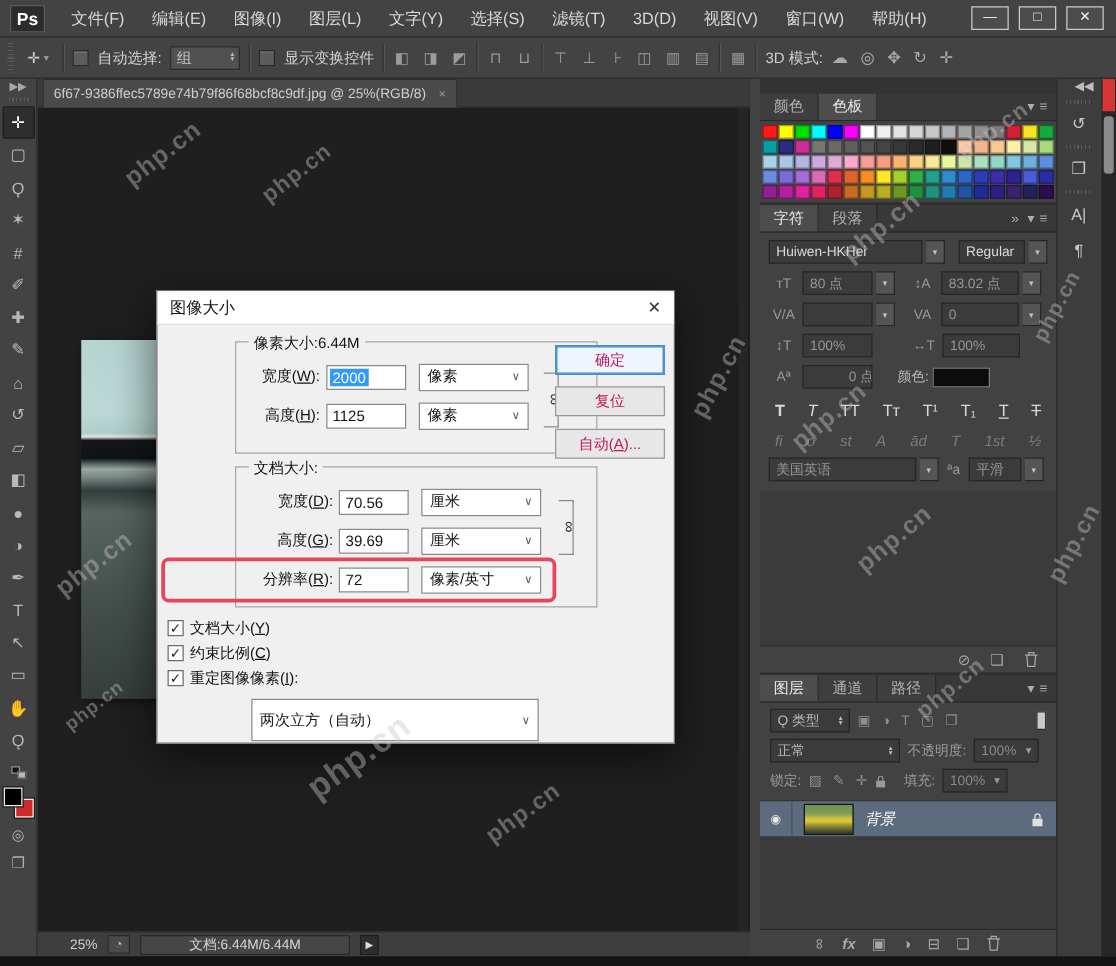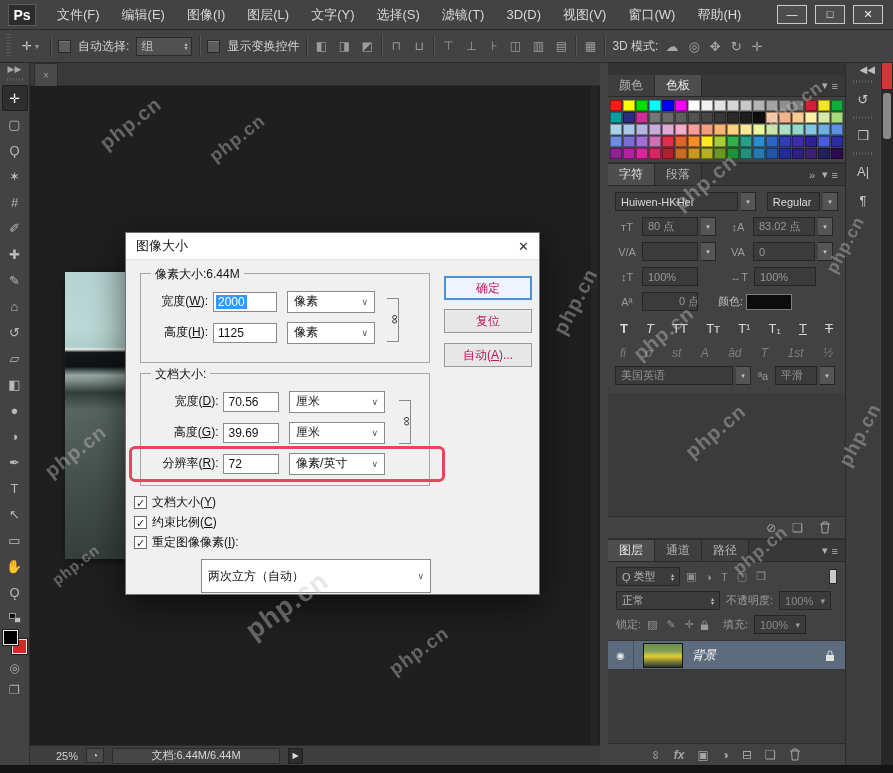--- a/index.html
+++ b/index.html
@@ -51,21 +51,21 @@
   .canvas{position:absolute;left:30px;top:86px;width:570px;height:659px;background:#1f1f1f;z-index:1;}
   .photo{position:absolute;left:35px;top:186px;width:60px;height:287px;
     background:linear-gradient(180deg,#b6d4d0 0%,#bcd9d5 20%,#b0cfca 26%,#e3e7e2 27%,#15181a 28%,#101316 33%,#3d4b4b 34%,#9aa8a4 36%,#7e8d89 38%,#323e3c 42%,#586560 48%,#4e5a56 62%,#424d49 78%,#363f3c 100%);
     box-shadow:2px 2px 8px rgba(0,0,0,.5);}
   .vscroll{position:absolute;right:2px;top:0;width:7px;height:100%;background:#262626;}
 
   
   .dialog{position:absolute;left:125px;top:232px;width:415px;height:363px;background:#f0f0f0;border:1px solid #707070;box-shadow:0 10px 34px rgba(0,0,0,.6);z-index:30;font-size:12px;color:#111;}
   .dtitle{height:27px;background:#fff;border-bottom:1px solid #e0e0e0;display:flex;align-items:center;padding:0 10px;font-size:13px;color:#151515;}
   .dclose{margin-left:auto;color:#333;font-size:13px;}
-  .grp{position:absolute;border:1px solid #a6a6a6;}
+  .grp{position:absolute;border:1px solid #a6a6a6;margin-left:48px;}
   .glegend{position:absolute;top:-8px;left:10px;background:#f0f0f0;padding:0 4px;font-size:12px;color:#111;white-space:nowrap;}
   .rows{position:absolute;left:6px;top:12px;right:44px;display:flex;flex-direction:column;}
   .frow{display:flex;align-items:center;height:31px;}
   .flab{text-align:right;padding-right:5px;white-space:nowrap;}
   .g1 .flab{width:66px;} .g2 .flab{width:80px;}
   .fin{height:20px;border:1px solid #8a8a8a;background:#fff;display:flex;align-items:center;padding:0 2px;}
   .g1 .fin{width:64px;} .g2 .fin{width:58px;}
   .fin .v{padding:0 2px;}
   .fin .v.sel{background:#3399ff;color:#fff;}
   .fsel{height:22px;border:1px solid #8a8a8a;background:#fff;display:flex;align-items:center;justify-content:space-between;padding:0 6px;margin-left:10px;color:#111;}
@@ -227,20 +227,21 @@
     <span>☁</span>
         <span>◎</span>
         <span>✥</span>
         <span>↻</span>
         <span>✛</span>
       </div>
   </div>
 
   <div class="tabstrip">
     <div class="doctab">
+      <span>6f67-9386ffec5789e74b79f86f68bcf8c9df.jpg @ 25%(RGB/8)</span>
       <span class="x">×</span>
     </div>
   </div>
 
   <div class="toolbar">
     <div class="tcollapse">▶▶</div>
     <div class="tgrip"></div>
     <div style="display:flex;flex-direction:column;align-items:center;">
 
         <div class="tool active">

